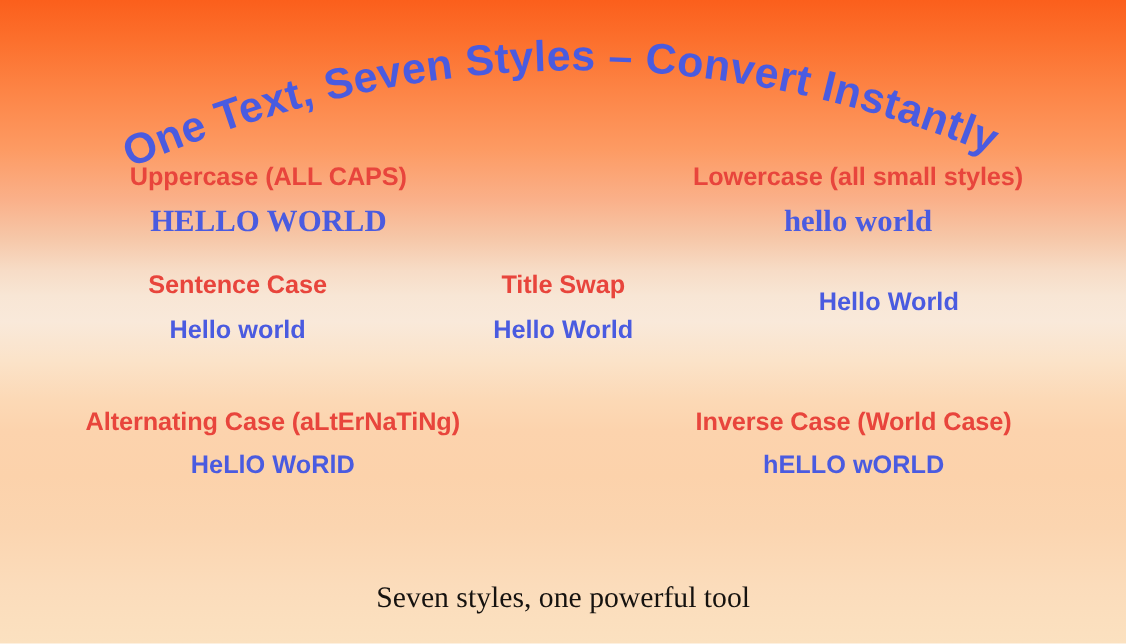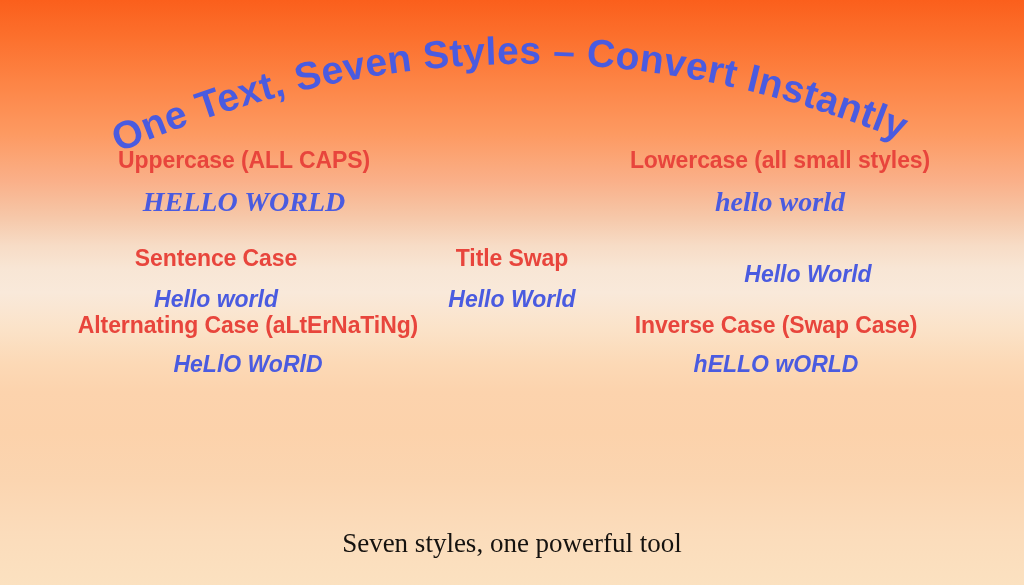--- a/index.html
+++ b/index.html
@@ -74,20 +74,21 @@
     justify-content: space-between;
     padding: 0 34px;
     box-sizing: border-box;
     margin-bottom: 28px;
   }
 
   .row-mid {
     justify-content: space-between;
     padding: 0 96px;
     box-sizing: border-box;
+    margin-bottom: 58px;
   }
 
   .row-bot {
     justify-content: space-between;
     padding: 0 24px;
     box-sizing: border-box;
     text-align: center;
   }
 
   .style-card {
@@ -109,21 +110,20 @@
     white-space: nowrap;
     letter-spacing: -0.1px;
   }
 
   .style-value {
     margin-top: 14px;
     color: #4a5be0;
     font-size: 25px;
     line-height: 1.1;
     white-space: nowrap;
-    font-style: italic;
   }
 
   .style-value.serif {
     font-family: "Liberation Serif", serif;
     font-weight: bold;
     font-size: 28px;
   }
 
   .style-value.sans {
     font-family: "Liberation Sans", sans-serif;
@@ -190,21 +190,21 @@
         <div class="style-value sans">Hello World</div>
       </div>
     </div>
 
     <div class="row row-bot">
       <div class="style-card">
         <div class="style-label">Alternating Case (aLtErNaTiNg)</div>
         <div class="style-value sans">HeLlO WoRlD</div>
       </div>
       <div class="style-card">
-        <div class="style-label">Inverse Case (Swap Case)</div>
+        <div class="style-label">Inverse Case (World Case)</div>
         <div class="style-value sans">hELLO wORLD</div>
       </div>
     </div>
 
   </div>
 
   <div id="footer">
     <span class="footer-text">Seven styles, one powerful tool</span>
   </div>
 

